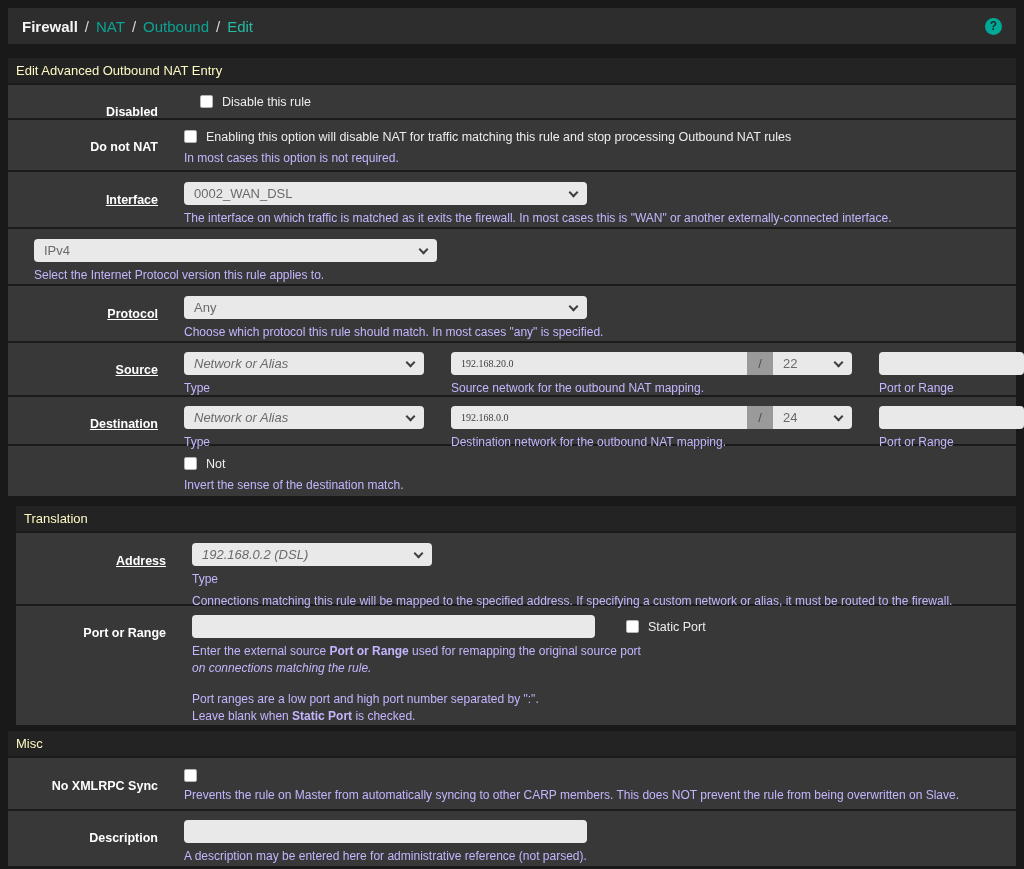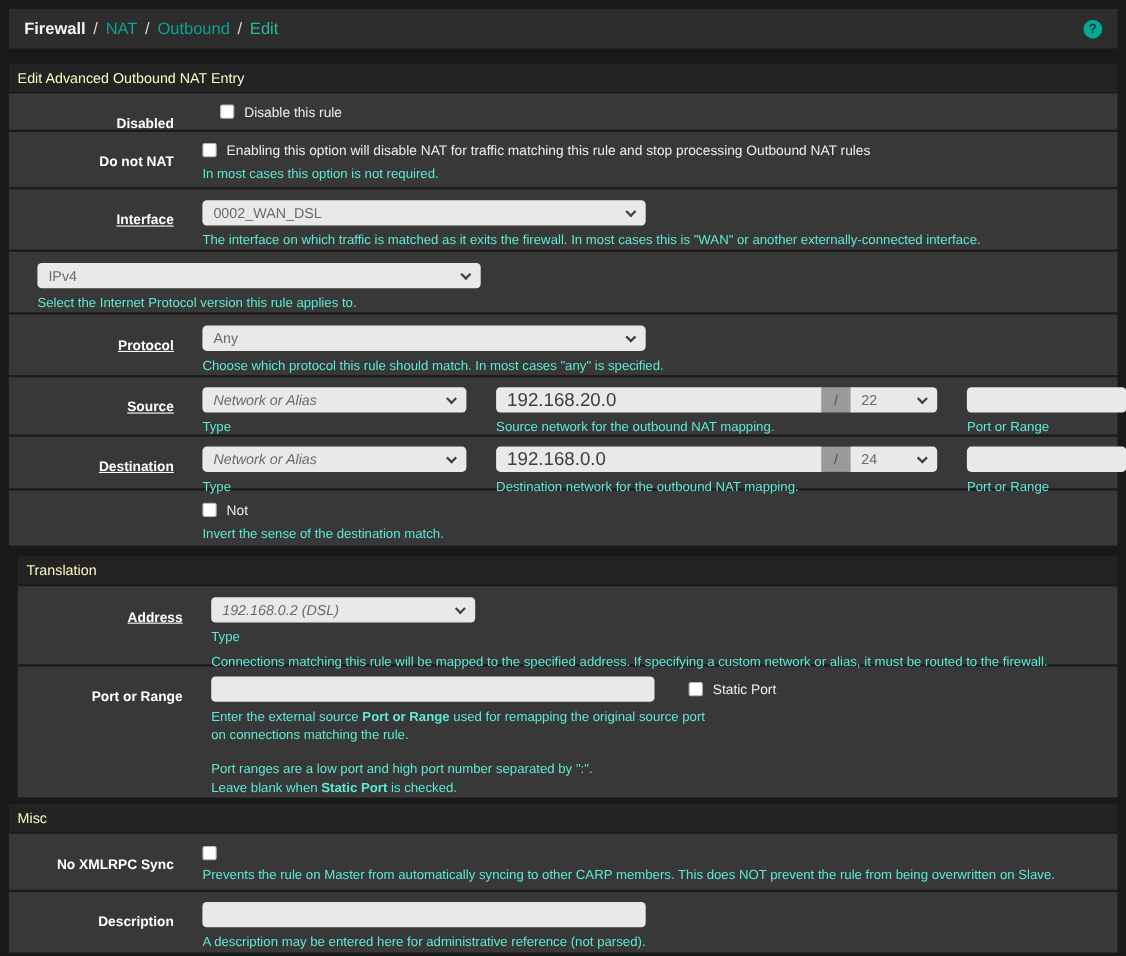--- a/index.html
+++ b/index.html
@@ -40,41 +40,41 @@
   }
   .flabel {
     width: 150px; flex: 0 0 150px;
     text-align: right; color: #ffffff;
     font-size: 12.5px; font-weight: bold;
     padding-top: 11px;
   }
   .flabel.u { text-decoration: underline; cursor: pointer; }
   .fcontent { margin-left: 26px; flex: 1; min-width: 0; }
   .help {
-    color: #5eead4; font-size: 12px; line-height: 17px; margin-top: 5px;
+    color: #c4b5fd; font-size: 12px; line-height: 17px; margin-top: 5px;
   }
   .help b { font-weight: bold; }
   
   .selectbox {
     position: relative; height: 23px; line-height: 23px;
     background: #e9e9e9; border-radius: 4px;
     padding: 0 26px 0 10px;
     font-size: 13px; color: #6a6a6a;
     cursor: pointer; white-space: nowrap; overflow: hidden;
   }
   .chev {
     position: absolute; right: 10px; top: 7px;
     width: 7px; height: 7px;
     border-right: 2px solid #3f3f3f; border-bottom: 2px solid #3f3f3f;
     transform: rotate(45deg);
   }
   input.tbox {
     height: 23px; background: #e9e9e9; border: none; border-radius: 4px;
-    padding: 0 10px; font-size: 17px; color: #3d3d3d;
-    font-family: Liberation Sans, sans-serif; outline: none;
+    padding: 0 10px; font-size: 10px; color: #3d3d3d;
+    font-family: Liberation Serif, serif; outline: none;
   }
   .igroup { display: flex; }
   .igroup input.tbox { border-radius: 4px 0 0 4px; }
   .iaddon {
     width: 26px; height: 23px; line-height: 23px; text-align: center;
     background: #9a9a9a; color: #4f4f4f; font-size: 13px; flex: 0 0 26px;
   }
   .igroup .selectbox { border-radius: 0 4px 4px 0; }
   .chkbox {
     display: inline-block; width: 13px; height: 13px;
@@ -268,21 +268,21 @@
     <div class="flabel">Port or Range</div>
     <div class="fcontent">
       <div class="cols" style="align-items:center;">
         <input class="tbox w403" value="" style="">
         <div class="chkline" style="margin-left:31px;">
           <span class="chkbox"></span>
           <span class="chklabel">Static Port</span>
         </div>
       </div>
       <div class="help"><span>Enter the external source </span><b>Port or Range</b><span> used for remapping the original source port</span></div>
-      <div class="help" style="margin-top:0;">on connections matching the rule.</div>
+      <div class="help" style="margin-top:0;font-style:italic;">on connections matching the rule.</div>
       <div class="help help-extra">Port ranges are a low port and high port number separated by ":".</div>
       <div class="help" style="margin-top:0;"><span>Leave blank when </span><b>Static Port</b><span> is checked.</span></div>
     </div>
   </div>
 </div>
 
 <div class="panel mt6">
   <div class="panel-heading">Misc</div>
 
   <div class="frow r-xmlrpc">

